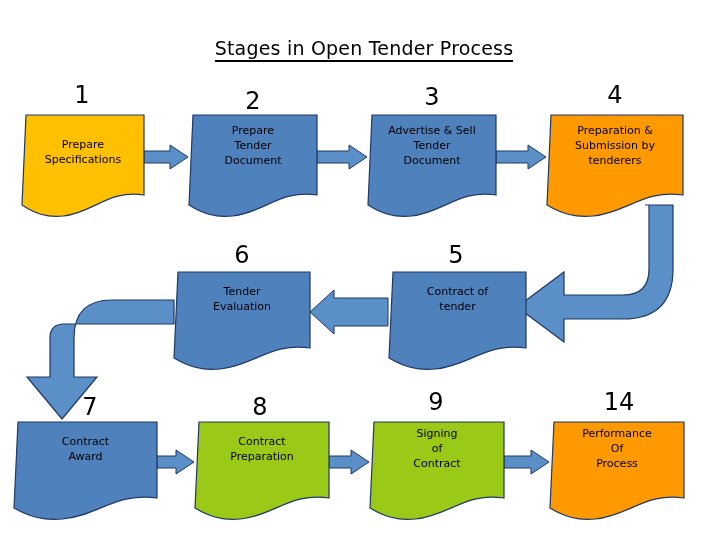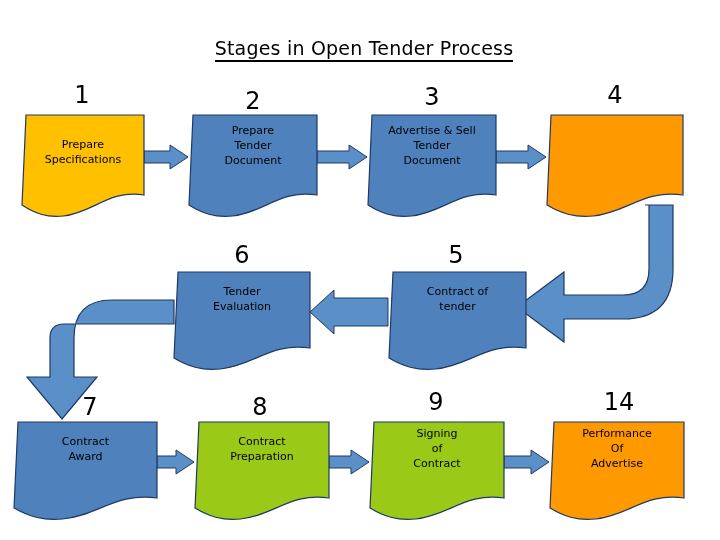--- a/index.html
+++ b/index.html
@@ -188,20 +188,23 @@
           <path d="M 4,0 L 128,0 L 128,80 C 92.16,74 74.24,98 43.52,101 C 25.6,103 12.8,98 0,90 L 4,0 Z" fill="#4F81BD" stroke="#1F3864" stroke-width="1.2"></path>
         </svg>
         <div class="stage-label" style="top: 9px;">Advertise &amp; Sell
 Tender
 Document</div>
       </div>
       <div class="stage" style="left: 543px; top: 96px; width: 136px; height: 110px;">
         <svg viewBox="0 0 136 110" preserveAspectRatio="none">
           <path d="M 4,0 L 136,0 L 136,80 C 97.92,74 78.88,98 46.24,101 C 27.200000000000003,103 13.600000000000001,98 0,90 L 4,0 Z" fill="#FF9900" stroke="#1F3864" stroke-width="1.2"></path>
         </svg>
+        <div class="stage-label" style="top: 9px;">Preparation &amp;
+Submission by
+tenderers</div>
       </div>
       <div class="stage" style="left: 170px; top: 253px; width: 136px; height: 106px;">
         <svg viewBox="0 0 136 106" preserveAspectRatio="none">
           <path d="M 4,0 L 136,0 L 136,76 C 97.92,70 78.88,94 46.24,97 C 27.200000000000003,99 13.600000000000001,94 0,86 L 4,0 Z" fill="#4F81BD" stroke="#1F3864" stroke-width="1.2"></path>
         </svg>
         <div class="stage-label" style="top: 13px;">Tender
 Evaluation</div>
       </div>
       <div class="stage" style="left: 385px; top: 253px; width: 137px; height: 106px;">
         <svg viewBox="0 0 137 106" preserveAspectRatio="none">
@@ -231,21 +234,21 @@
         <div class="stage-label" style="top: 5px;">Signing
 of
 Contract</div>
       </div>
       <div class="stage" style="left: 546px; top: 403px; width: 134px; height: 106px;">
         <svg viewBox="0 0 134 106" preserveAspectRatio="none">
           <path d="M 4,0 L 134,0 L 134,76 C 96.47999999999999,70 77.72,94 45.56,97 C 26.8,99 13.4,94 0,86 L 4,0 Z" fill="#FF9900" stroke="#1F3864" stroke-width="1.2"></path>
         </svg>
         <div class="stage-label" style="top: 5px;">Performance
 Of
-Advertise</div>
+Process</div>
       </div>
     </div>
 
   <div id="page-number">17</div>
 
 <div class="step-num" style="left: 58px; top: 64px; width: 40px;">1</div>
     <div class="step-num" style="left: 229px; top: 70px; width: 40px;">2</div>
     <div class="step-num" style="left: 408px; top: 66px; width: 40px;">3</div>
     <div class="step-num" style="left: 591px; top: 64px; width: 40px;">4</div>
     <div class="step-num" style="left: 218px; top: 224px; width: 40px;">6</div>

